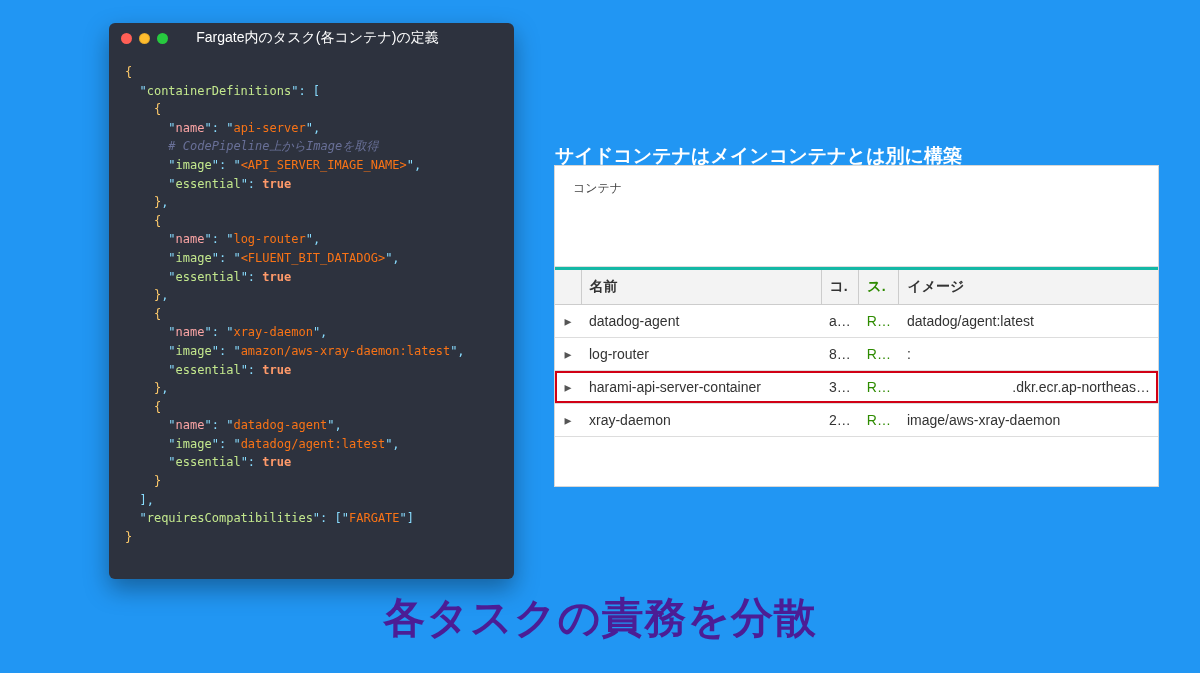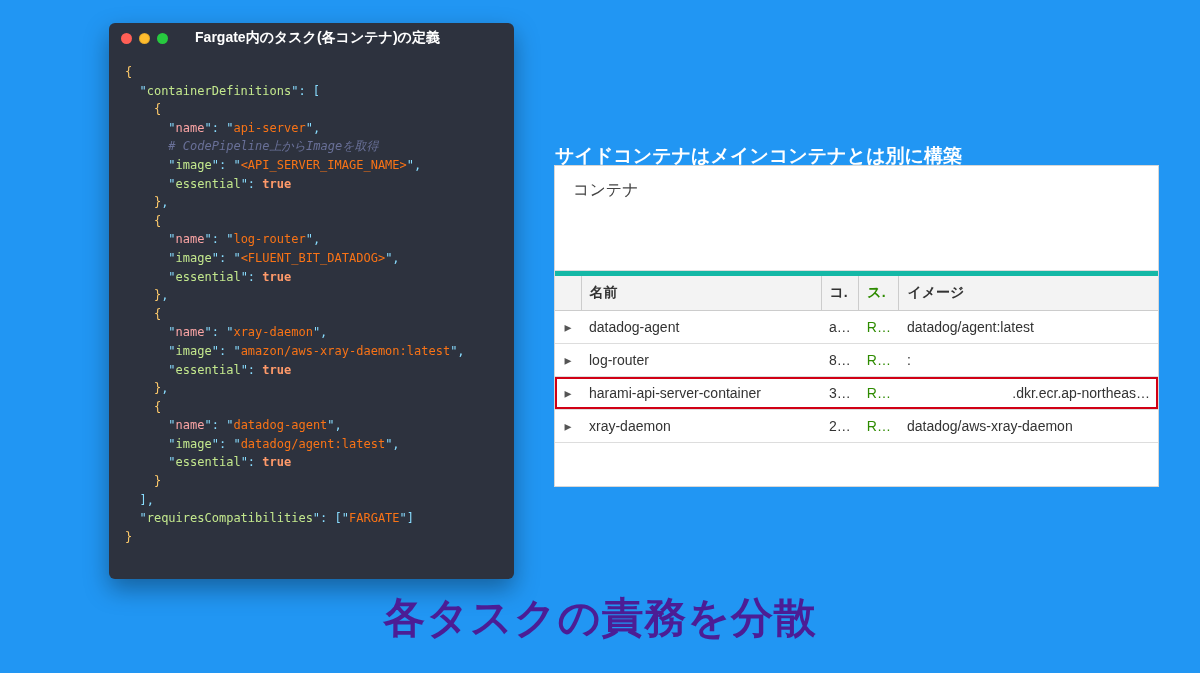--- a/index.html
+++ b/index.html
@@ -28,21 +28,21 @@
     padding: 0 12px;
     position: relative;
   }
   .dots { display: flex; gap: 7px; }
   .dot { width: 11px; height: 11px; border-radius: 50%; }
   .dot.red { background: #ff5f56; }
   .dot.yellow { background: #ffbd2e; border:1px solid rgba(0,0,0,.1);}
   .dot.green { background: #27c93f; }
   .code-title {
     position:absolute; left:12px; right:0; text-align:center;
-    font-weight: 700; color: #fff; font-size: 14px;
+    font-weight: 400; color: #fff; font-size: 14px;
     pointer-events:none;
   }
   .code-body {
     font-family: ui-monospace, "SFMono-Regular", Menlo, Consolas, monospace;
     font-size: 12px;
     line-height: 1.55;
     padding: 10px 16px 16px 16px;
     white-space: pre;
   }
   .t-key    { color: #c3e88d; }       
@@ -57,26 +57,26 @@
   .right-caption {
     position:absolute; left:555px; top:143px;
     color:#fff; font-weight:700; font-size:19px;
   }
   .table-panel {
     position:absolute; left:554px; top:165px;
     width:605px; height:322px;
     background:#fff;
     border:1px solid #d7d7d7;
   }
-  .panel-title { font-size:16px; color:#444; padding:14px 18px; }
+  .panel-title { font-size:12px; color:#444; padding:14px 18px; }
   .table-spacer { height:56px; border-bottom:1px solid #ddd; }
   .tbl { width:100%; border-collapse:collapse; font-size:14px; color:#333; }
   .tbl thead th {
     background:#f3f3f3; font-weight:600; text-align:left;
-    border-bottom:1px solid #ccc; border-top:5px solid #14b8a6;
+    border-bottom:1px solid #ccc; border-top:3px solid #14b8a6;
     padding:8px 8px; white-space:nowrap; overflow:hidden; text-overflow:ellipsis;
   }
   .tbl thead th + th { border-left:1px solid #ccc; }
   .tbl td { padding:8px 8px; border-bottom:1px solid #ddd; white-space:nowrap; overflow:hidden; text-overflow:ellipsis; }
   .col-exp { width:26px; text-align:center; color:#555; }
   .col-name { width:240px; }
   .col-co   { width:36px; }
   .col-su   { width:36px; color:#2e8b00; }
   .col-image{ }
   .hl-row td { box-shadow: inset 0 2px 0 0 #d10015, inset 0 -2px 0 0 #d10015; }
@@ -173,19 +173,19 @@
         <td class="col-name">harami-api-server-container</td>
         <td class="col-co">3…</td>
         <td class="col-su">R…</td>
         <td class="col-image" style="text-align:right">.dkr.ecr.ap-northeas…</td>
       </tr>
       <tr>
         <td class="col-exp">▸</td>
         <td class="col-name">xray-daemon</td>
         <td class="col-co">2…</td>
         <td class="col-su">R…</td>
-        <td class="col-image">datadog/aws-xray-daemon</td>
+        <td class="col-image">image/aws-xray-daemon</td>
       </tr>
     </tbody>
   </table>
 </div>
 
 <div class="big-caption">各タスクの責務を分散</div>
 
 </body></html>

